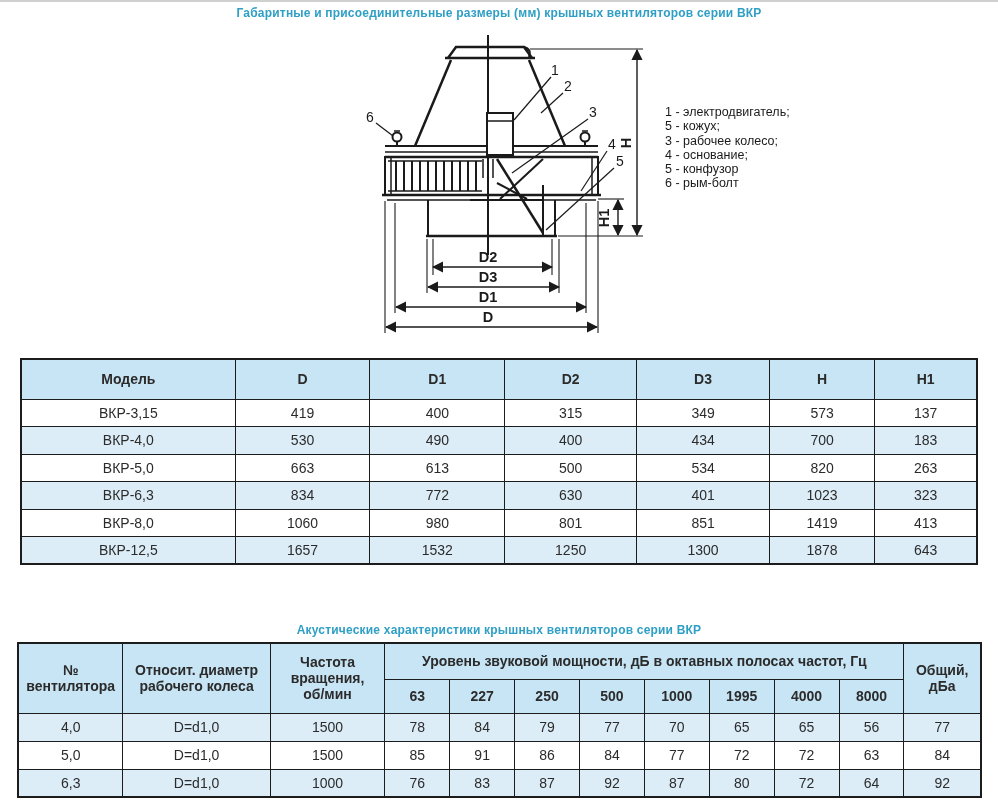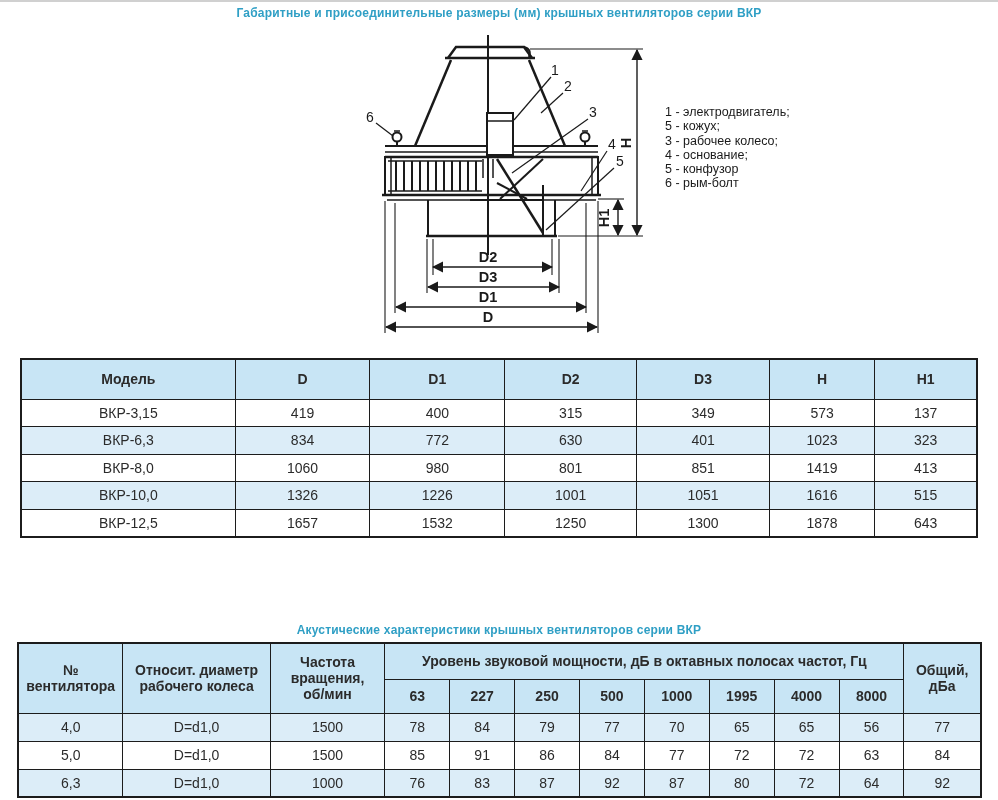--- a/index.html
+++ b/index.html
@@ -215,45 +215,54 @@
     <tr>
       <td>ВКР-3,15</td>
       <td>419</td>
       <td>400</td>
       <td>315</td>
       <td>349</td>
       <td>573</td>
       <td>137</td>
     </tr>
     <tr>
+      <td>ВКР-4,0</td>
+      <td>530</td>
+      <td>490</td>
+      <td>400</td>
+      <td>434</td>
+      <td>700</td>
+      <td>183</td>
+    </tr>
+    <tr>
+      <td>ВКР-5,0</td>
+      <td>663</td>
+      <td>613</td>
+      <td>500</td>
+      <td>534</td>
+      <td>820</td>
+      <td>263</td>
+    </tr>
+    <tr>
       <td>ВКР-6,3</td>
       <td>834</td>
       <td>772</td>
       <td>630</td>
       <td>401</td>
       <td>1023</td>
       <td>323</td>
     </tr>
     <tr>
       <td>ВКР-8,0</td>
       <td>1060</td>
       <td>980</td>
       <td>801</td>
       <td>851</td>
       <td>1419</td>
       <td>413</td>
-    </tr>
-    <tr>
-      <td>ВКР-10,0</td>
-      <td>1326</td>
-      <td>1226</td>
-      <td>1001</td>
-      <td>1051</td>
-      <td>1616</td>
-      <td>515</td>
     </tr>
     <tr>
       <td>ВКР-12,5</td>
       <td>1657</td>
       <td>1532</td>
       <td>1250</td>
       <td>1300</td>
       <td>1878</td>
       <td>643</td>
     </tr>

